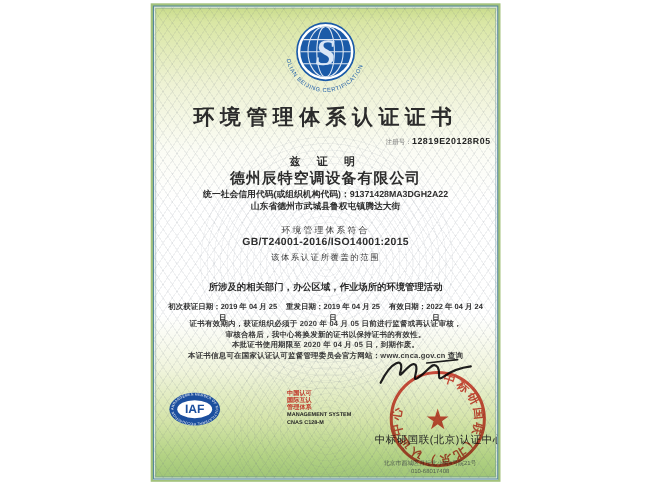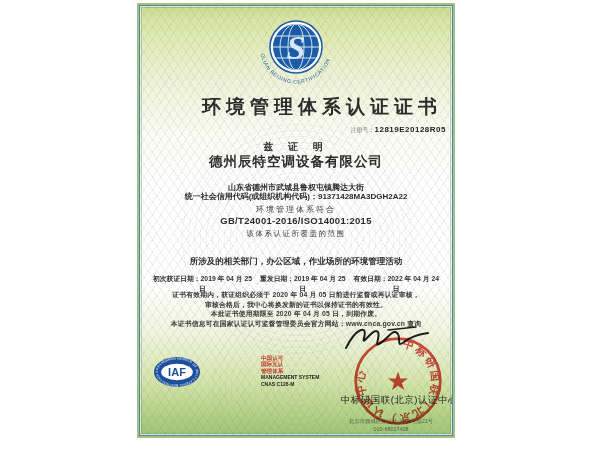--- a/index.html
+++ b/index.html
@@ -30,27 +30,27 @@
   .ball{
     position:absolute;border-radius:50%;pointer-events:none;z-index:0;
     background:repeating-radial-gradient(circle at 50% 50%, rgba(110,120,135,.5) 0 1px, transparent 1px 6px);
   }
   .ball1{left:42px;top:118px;width:230px;height:230px;opacity:.16;}
   .ball2{left:70px;top:295px;width:175px;height:175px;opacity:.13;}
 
   .sec{position:absolute;left:0;width:100%;text-align:center;z-index:2;color:#2c2c2c;}
 
   .logo-wrap{top:12px;}
-  .title{top:88px;font-size:19px;font-weight:bold;letter-spacing:5px;color:#2b2b2b;margin-left:26px;}
+  .title{top:88px;font-size:19px;font-weight:bold;letter-spacing:5px;color:#2b2b2b;}
   .reg{top:112px;text-align:right;padding-right:6px;box-sizing:border-box;}
   .reg .lbl{font-size:6px;color:#777;}
   .reg .val{font-size:8px;font-weight:bold;color:#222;letter-spacing:.5px;}
   .certify{top:134px;font-size:10px;font-weight:bold;letter-spacing:6px;}
   .company{top:147px;font-size:13.5px;font-weight:bold;letter-spacing:1px;}
-  .credit{top:165px;font-size:8px;font-weight:bold;margin-top:20px;}
+  .credit{top:165px;font-size:8px;font-weight:bold;}
   .addr{top:176px;font-size:8px;font-weight:bold;}
   .post{top:186px;font-size:8px;font-weight:bold;letter-spacing:.5px;}
   .sys{top:198px;font-size:8px;color:#3a3a3a;letter-spacing:2px;}
   .standard{top:209px;font-size:9.5px;font-weight:bold;letter-spacing:.3px;}
   .scopelbl{top:223px;font-size:7.5px;color:#3a3a3a;letter-spacing:1.5px;}
   .scope1{top:237px;font-size:9px;font-weight:bold;}
   .scope2{top:250px;font-size:8.5px;font-weight:bold;}
 
   .dates{top:268px;display:flex;justify-content:space-between;box-sizing:border-box;padding:0 9px;font-size:6.8px;font-weight:bold;color:#2f2f2f;}
   .notes{top:284px;font-size:6.8px;font-weight:600;color:#383838;line-height:1.4;letter-spacing:.2px;}

